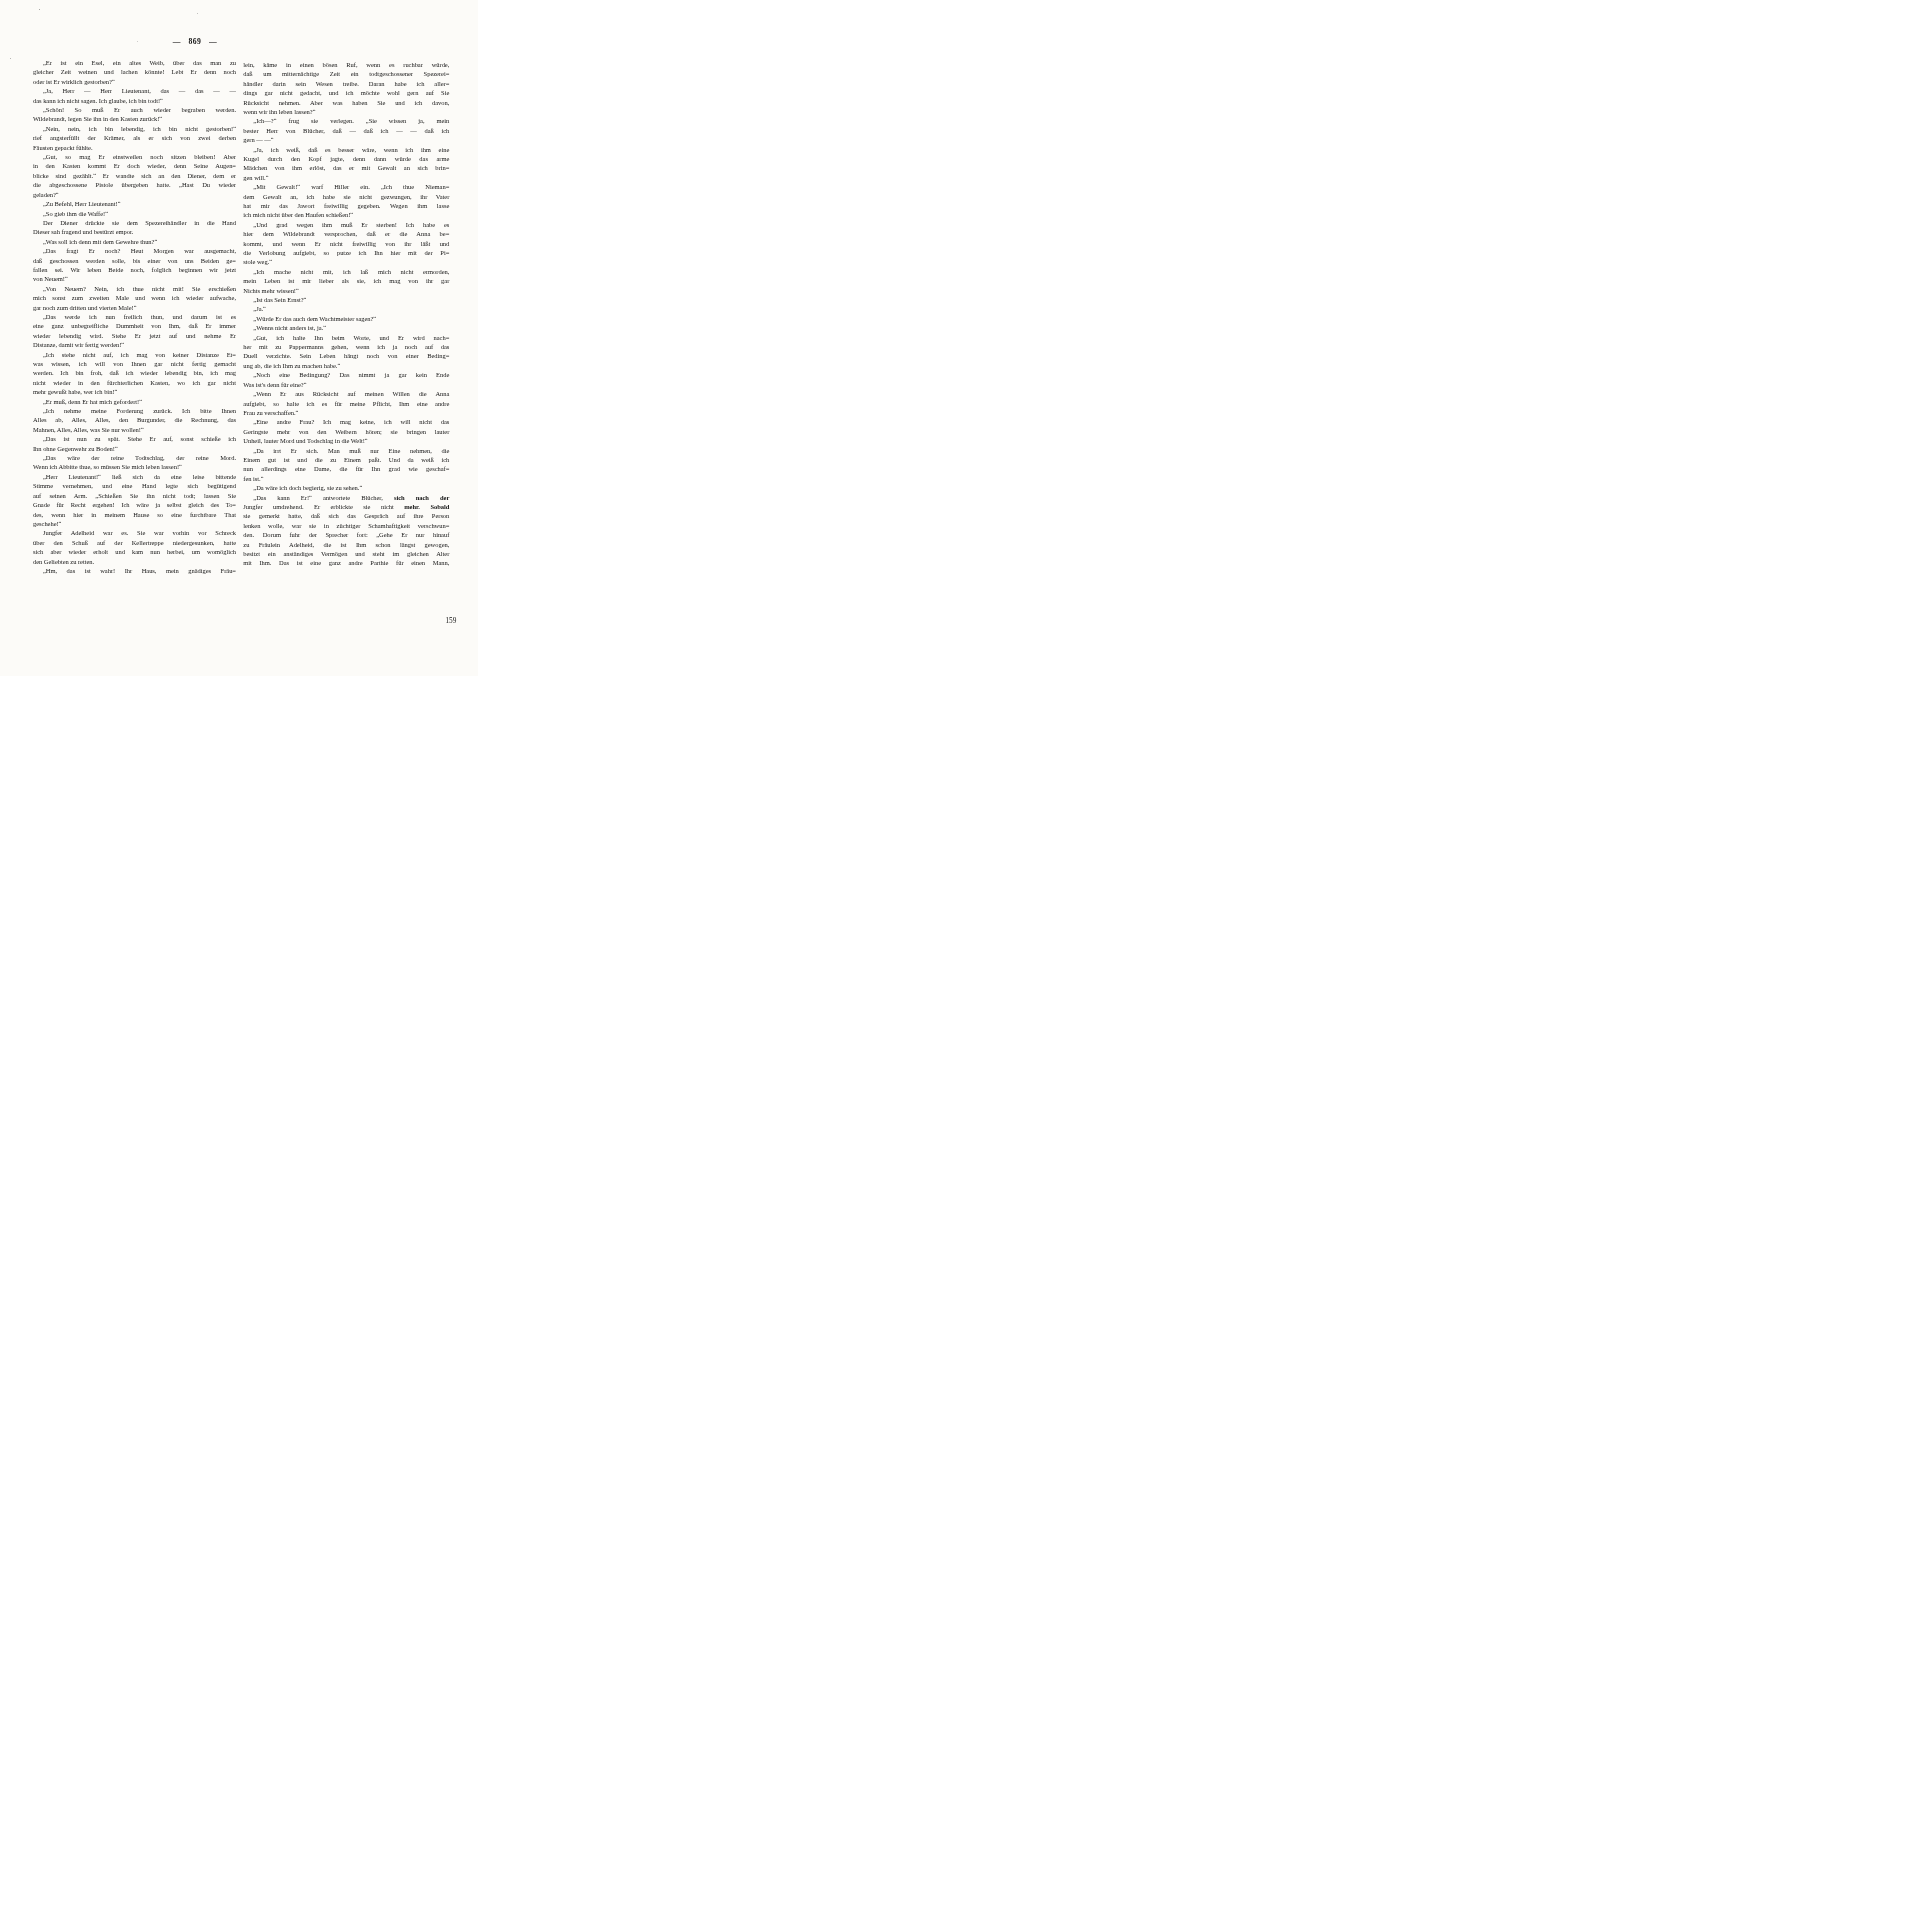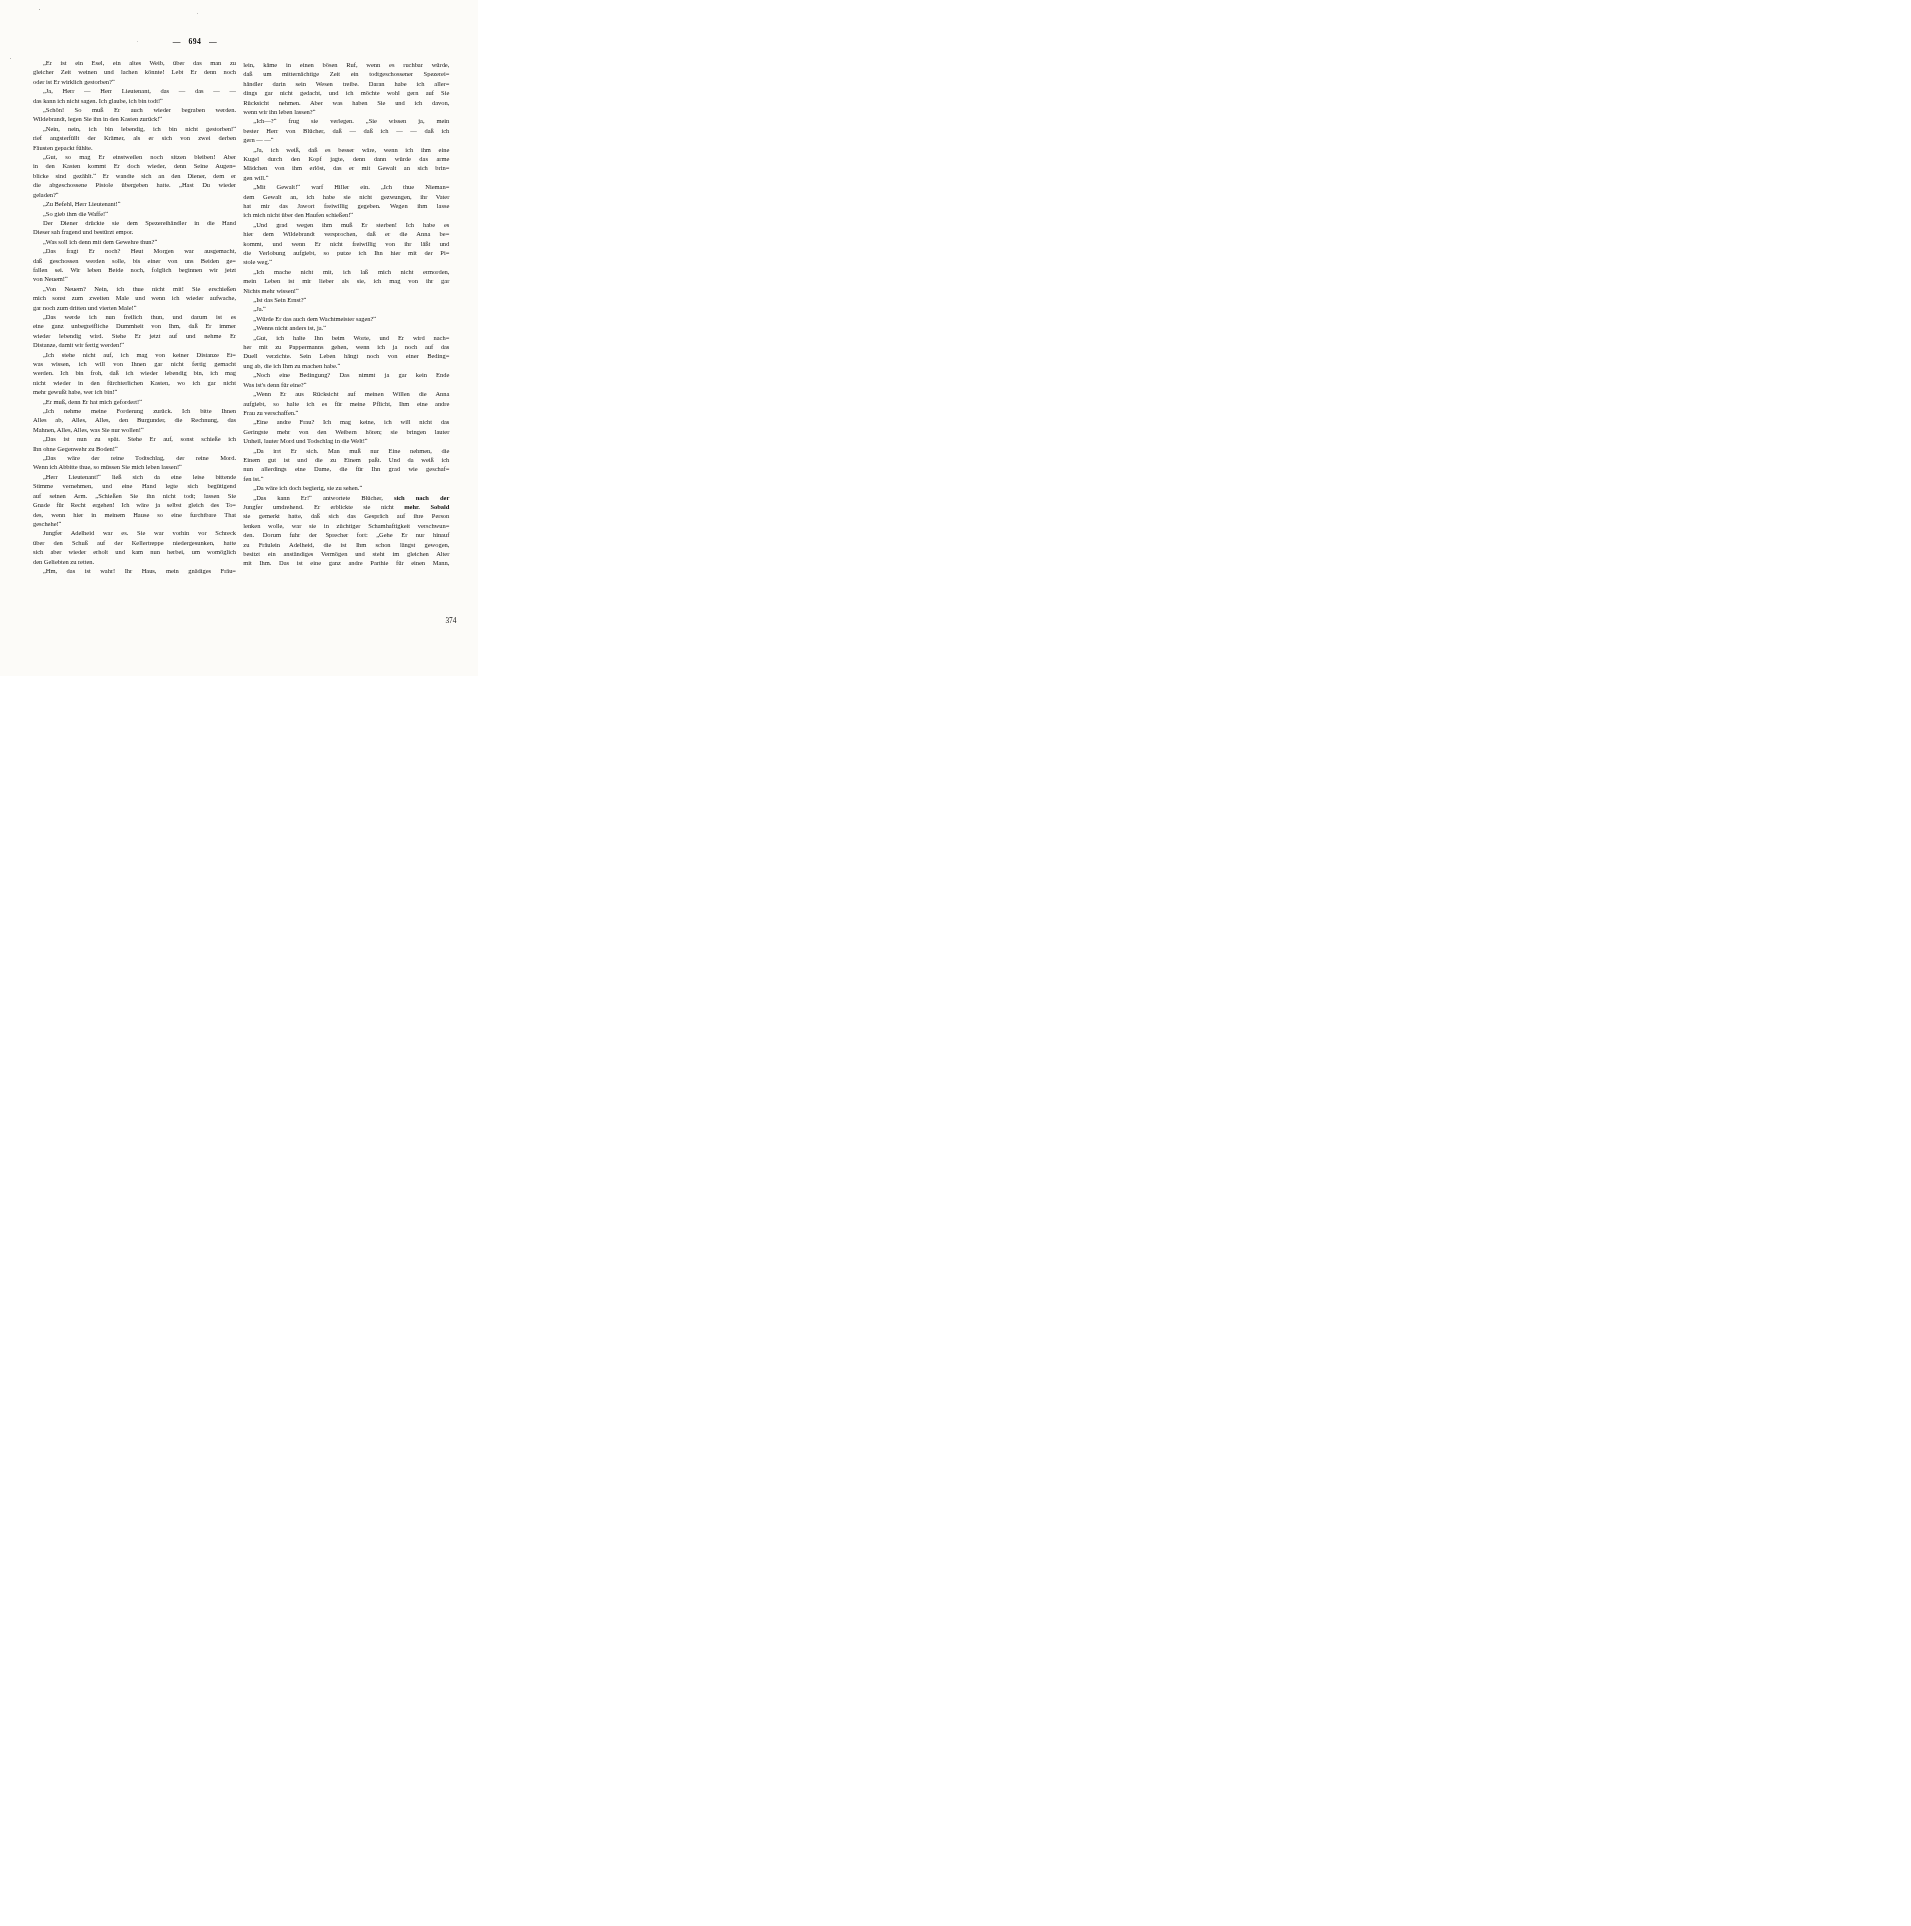--- a/index.html
+++ b/index.html
@@ -48,21 +48,21 @@
 </style>
 </head>
 <body>
 
 <div class="page">
   <div class="speck s1"></div>
   <div class="speck s2"></div>
   <div class="speck s3"></div>
   <div class="speck s4"></div>
 
-  <div class="header-pagenum">— 694 —</div>
+  <div class="header-pagenum">— 869 —</div>
 
   <div class="columns">
     <div class="col col-left" id="col-left">
         <div class="paragraph">
           <div class="line indent just"><span>„Er ist ein Esel, ein altes Weib, über das man zu</span></div>
           <div class="line just"><span>gleicher Zeit weinen und lachen könnte! Lebt Er denn noch</span></div>
           <div class="line"><span>oder ist Er wirklich gestorben?“</span></div>
         </div>
         <div class="paragraph">
           <div class="line indent just"><span>„Ja, Herr — Herr Lieutenant, das — das — —</span></div>
@@ -240,15 +240,15 @@
           <div class="line just"><span>sie gemerkt hatte, daß sich das Gespräch auf ihre Person</span></div>
           <div class="line just"><span>lenken wolle, war sie in züchtiger Schamhaftigkeit verschwun=</span></div>
           <div class="line just"><span>den. Dorum fuhr der Sprecher fort: „Gehe Er nur hinauf</span></div>
           <div class="line just"><span>zu Fräulein Adelheid, die ist Ihm schon längst gewogen,</span></div>
           <div class="line just"><span>besitzt ein anständiges Vermögen und steht im gleichen Alter</span></div>
           <div class="line just"><span>mit Ihm. Das ist eine ganz andre Parthie für einen Mann,</span></div>
         </div>
       </div>
   </div>
 
-  <div class="footer-sheetnum">374</div>
+  <div class="footer-sheetnum">159</div>
 </div>
 
 
 </body></html>

